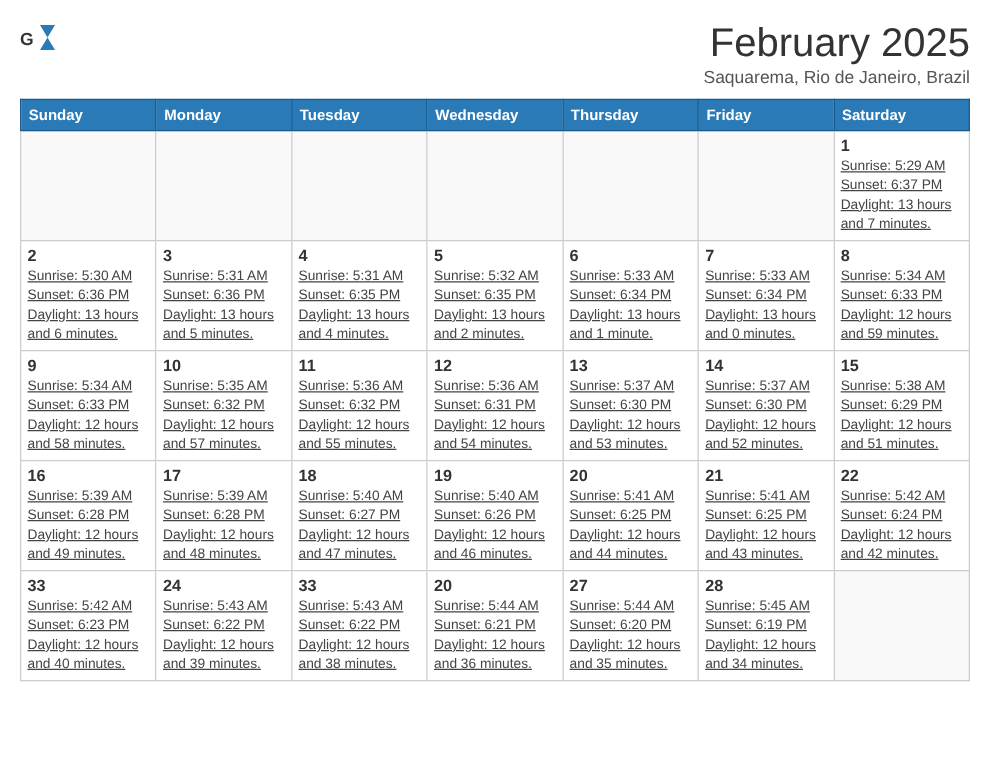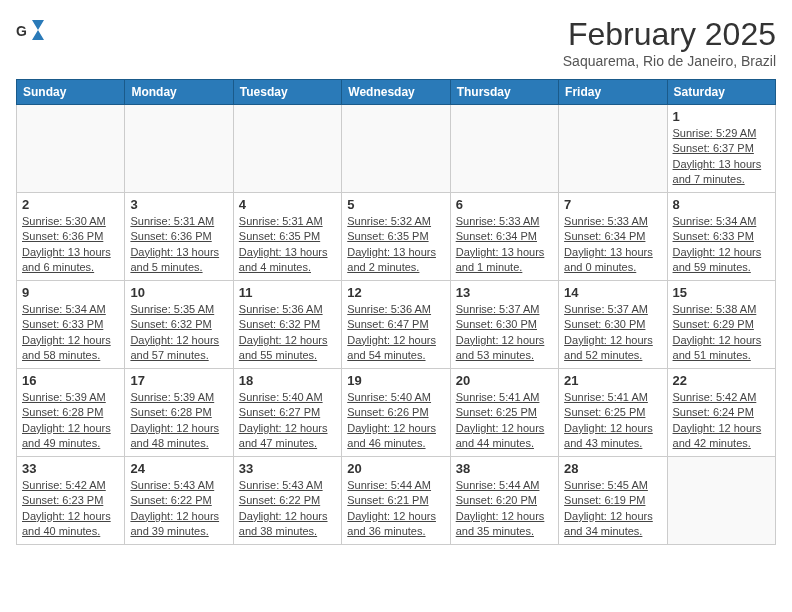--- a/index.html
+++ b/index.html
@@ -190,21 +190,21 @@
         </td>
         <td>
           <span class="day-number">11</span>
           <div class="day-info">Sunrise: 5:36 AM
 Sunset: 6:32 PM
 Daylight: 12 hours and 55 minutes.</div>
         </td>
         <td>
           <span class="day-number">12</span>
           <div class="day-info">Sunrise: 5:36 AM
-Sunset: 6:47 PM
+Sunset: 6:31 PM
 Daylight: 12 hours and 54 minutes.</div>
         </td>
         <td>
           <span class="day-number">13</span>
           <div class="day-info">Sunrise: 5:37 AM
 Sunset: 6:30 PM
 Daylight: 12 hours and 53 minutes.</div>
         </td>
         <td>
           <span class="day-number">14</span>
@@ -282,21 +282,21 @@
 Sunset: 6:22 PM
 Daylight: 12 hours and 38 minutes.</div>
         </td>
         <td>
           <span class="day-number">20</span>
           <div class="day-info">Sunrise: 5:44 AM
 Sunset: 6:21 PM
 Daylight: 12 hours and 36 minutes.</div>
         </td>
         <td>
-          <span class="day-number">38</span>
+          <span class="day-number">27</span>
           <div class="day-info">Sunrise: 5:44 AM
 Sunset: 6:20 PM
 Daylight: 12 hours and 35 minutes.</div>
         </td>
         <td>
           <span class="day-number">28</span>
           <div class="day-info">Sunrise: 5:45 AM
 Sunset: 6:19 PM
 Daylight: 12 hours and 34 minutes.</div>
         </td>

